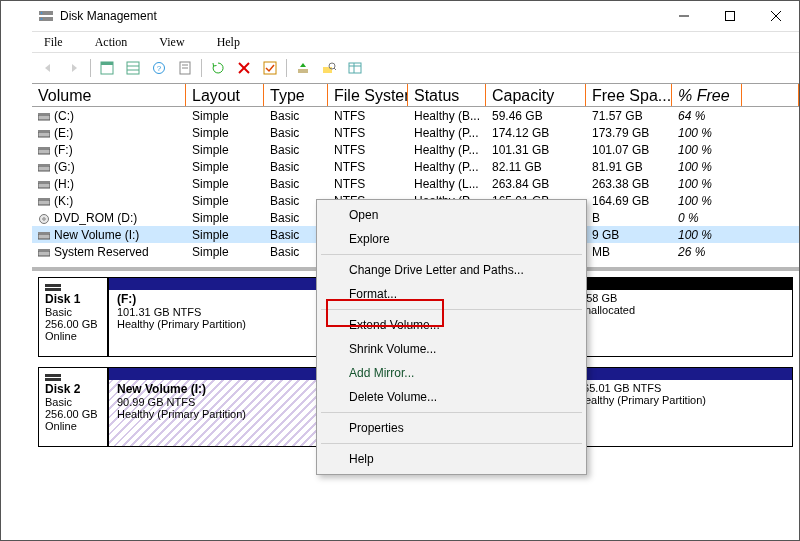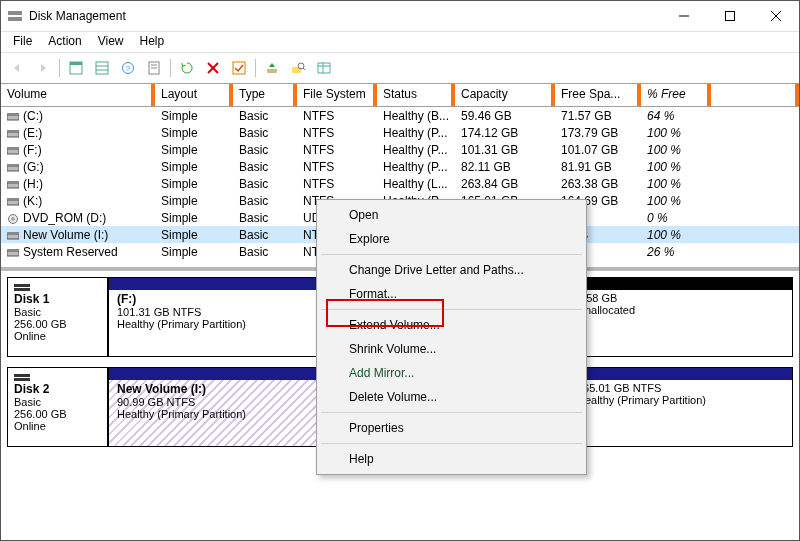--- a/index.html
+++ b/index.html
@@ -1,30 +1,30 @@
 <!DOCTYPE html>
 <html><head>
 <meta charset="utf-8">
 <style>
   html,body{margin:0;padding:0;font-family:"Segoe UI",Tahoma,sans-serif;font-size:12px;color:#000;background:#fff;}
-  .window{width:800px;height:541px;border:1px solid #555;box-sizing:border-box;position:relative;overflow:hidden;}
+  .window{width:800px;height:541px;border:1px solid #555;box-sizing:border-box;position:relative;overflow:hidden;padding-left:31px;}
   .titlebar{height:30px;display:flex;align-items:center;padding:0 0 0 6px;border-bottom:1px solid #e0e0e0;}
   .titlebar .app-icon{width:16px;height:16px;margin-right:6px;display:inline-flex;}
   .titlebar .title{font-size:12px;}
   .winctrls{margin-left:auto;display:flex;}
   .winbtn{width:46px;height:30px;display:flex;align-items:center;justify-content:center;}
   .winbtn svg{width:10px;height:10px;}
-  .menubar{height:20px;display:flex;align-items:flex-start;padding:0 4px;gap:0;}
+  .menubar{height:20px;display:flex;align-items:center;padding:0 4px;gap:16px;font-family:Liberation Serif, serif;}
   .menuitem{padding:2px 8px;}
   .toolbar{height:26px;display:flex;align-items:center;padding:2px 4px;border-top:1px solid #e0e0e0;border-bottom:1px solid #a0a0a0;gap:2px;}
   .tbtn{width:22px;height:22px;display:flex;align-items:center;justify-content:center;border:1px solid transparent;}
   .tbtn.disabled{opacity:0.4;}
   .sep{width:1px;height:18px;background:#c0c0c0;margin:0 2px;}
   .grid-header{display:flex;height:22px;border-bottom:1px solid #a0a0a0;background:#fff;}
-  .gh{border-right:4px solid #f97316;padding:3px 6px;box-sizing:border-box;font-size:12px;white-space:nowrap;overflow:hidden;}
+  .gh{border-right:1px solid #f97316;padding:3px 6px;box-sizing:border-box;font-size:16px;white-space:nowrap;overflow:hidden;}
   .col-vol{width:154px;} .col-lay{width:78px;} .col-type{width:64px;} .col-fs{width:80px;}
   .col-stat{width:78px;} .col-cap{width:100px;} .col-free{width:86px;} .col-pfree{width:70px;font-style:italic;} .col-rest{flex:1;}
   .grid-body{height:160px;overflow:hidden;}
   .row{display:flex;height:17px;align-items:center;}
   .row.sel{background:#cde8ff;}
   .cell{padding:0 6px;box-sizing:border-box;font-size:12px;white-space:nowrap;overflow:hidden;}
   .vcell{display:flex;align-items:center;gap:4px;}
   .drv-icon{width:12px;height:10px;display:inline-block;}
   .disk-panel{border-top:4px solid #b8b8b8;padding:6px 6px 0 6px;background:#fff;position:relative; height:250px;}
   .disk-row{display:flex;height:80px;margin-bottom:10px;}

